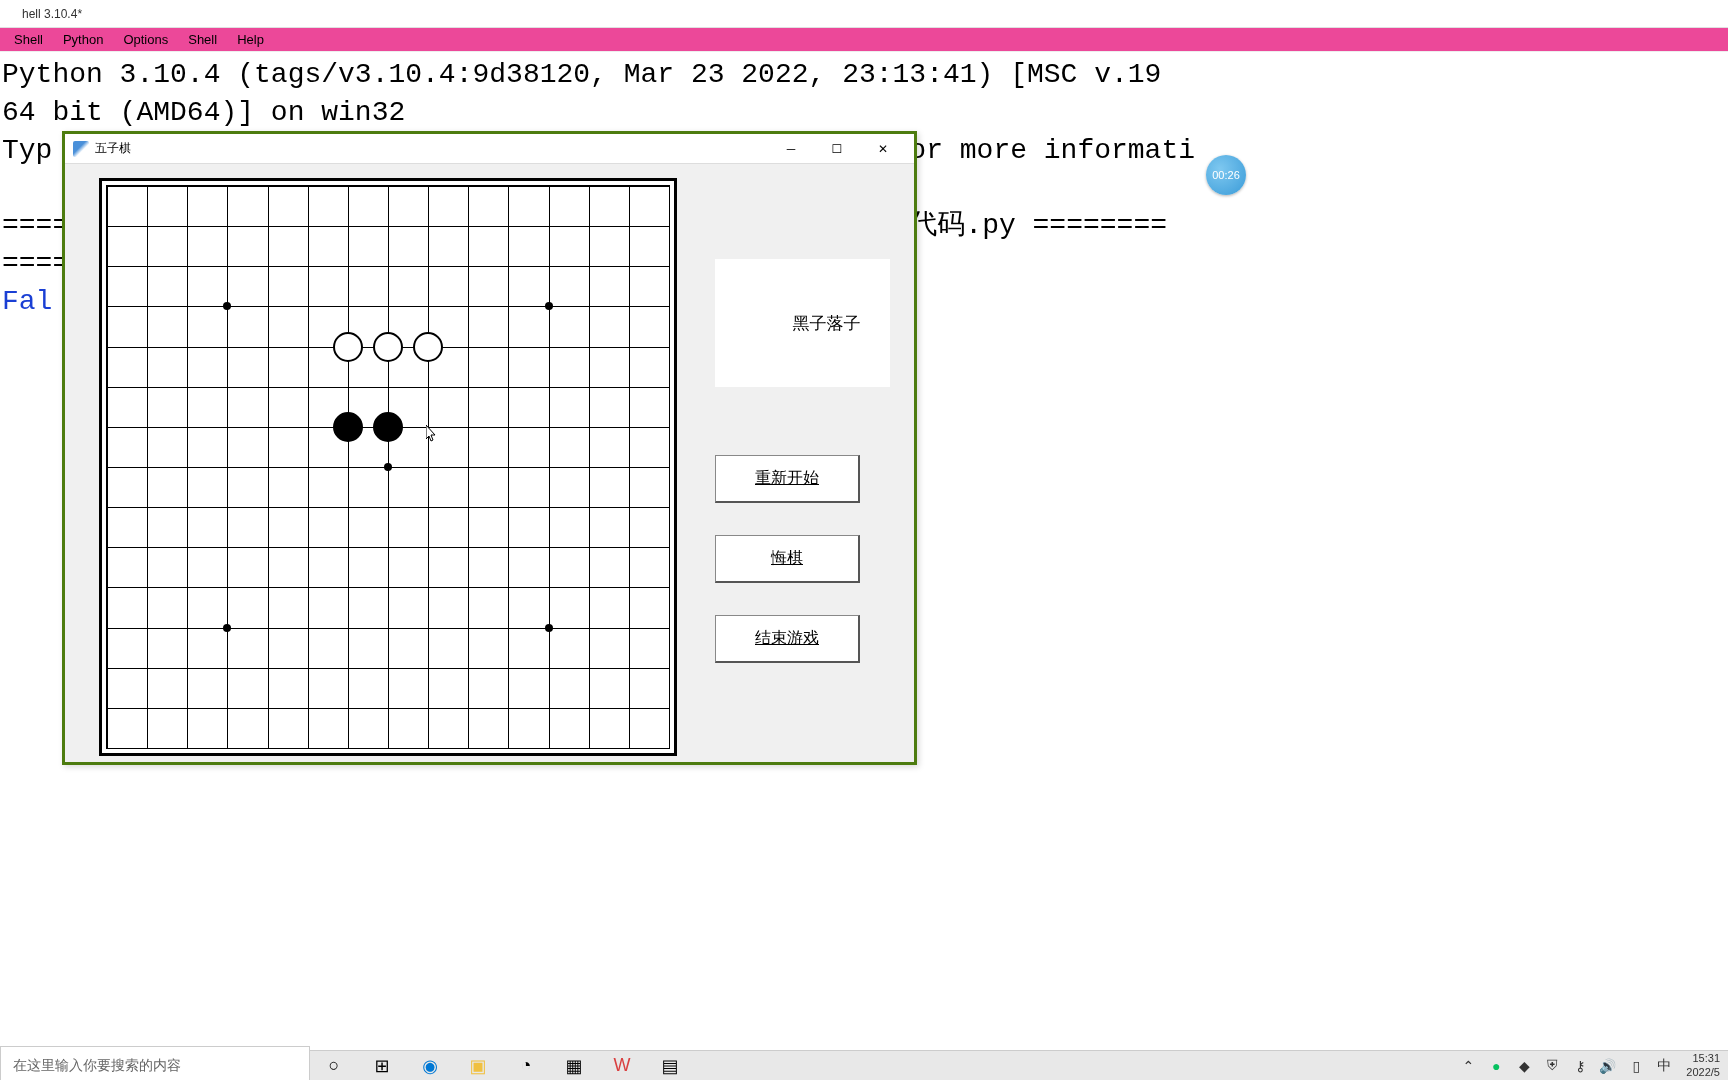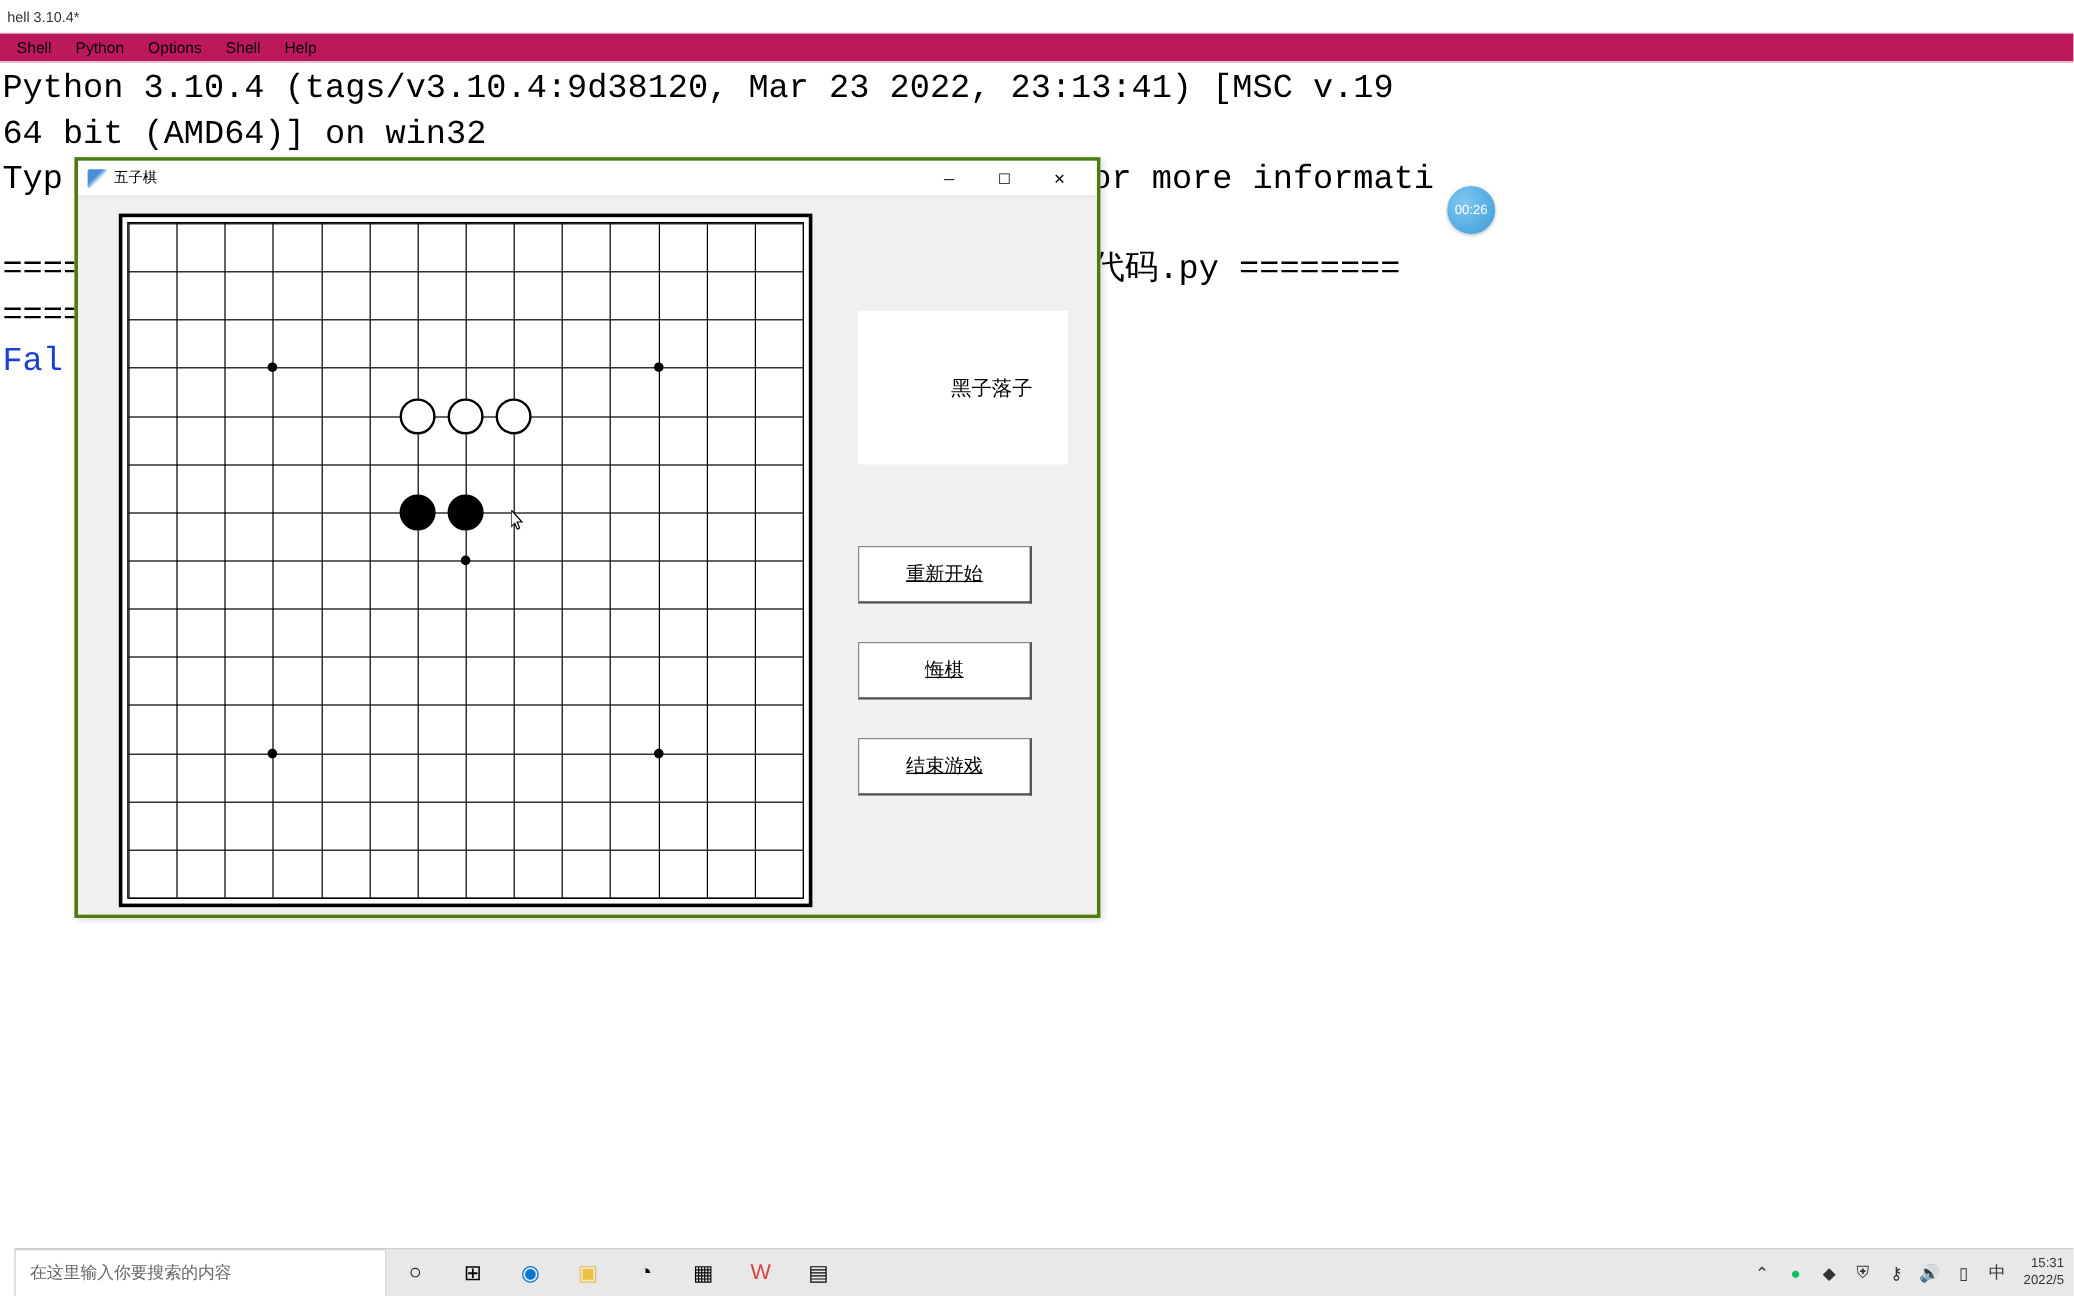--- a/index.html
+++ b/index.html
@@ -17,27 +17,27 @@
   position: absolute;
   top: 0; left: 0; right: 0; bottom: 0;
   background: #fff;
 }
 .idle-titlebar {
   height: 28px;
   background: #fff;
   border-bottom: 1px solid #e0e0e0;
   display: flex;
   align-items: center;
-  padding: 0 6px;
+  padding: 0 22px;
   font-size: 12px;
   color: #333;
 }
 .idle-menubar {
   height: 24px;
-  background: #be185d;
+  background: #ec4899;
   display: flex;
   align-items: center;
   padding: 0 4px;
   font-size: 13px;
   color: #000;
   border-bottom: 1px solid #eee;
 }
 .idle-menubar span {
   padding: 0 10px;
   cursor: default;
@@ -188,26 +188,25 @@
   display: flex;
   align-items: center;
   justify-content: center;
   box-shadow: 0 1px 3px rgba(0,0,0,0.3);
 }
 
 
 .taskbar {
   position: absolute;
   left: 0; right: 0; bottom: 0;
-  height: 40px;
+  height: 30px;
   background: #e8e8e8;
   border-top: 1px solid #ccc;
   display: flex;
   align-items: center;
-  margin-left: 12px;
 }
 .search-box {
   width: 310px;
   height: 40px;
   background: #fff;
   border: 1px solid #ccc;
   display: flex;
   align-items: center;
   padding: 0 12px;
   font-size: 14px;

